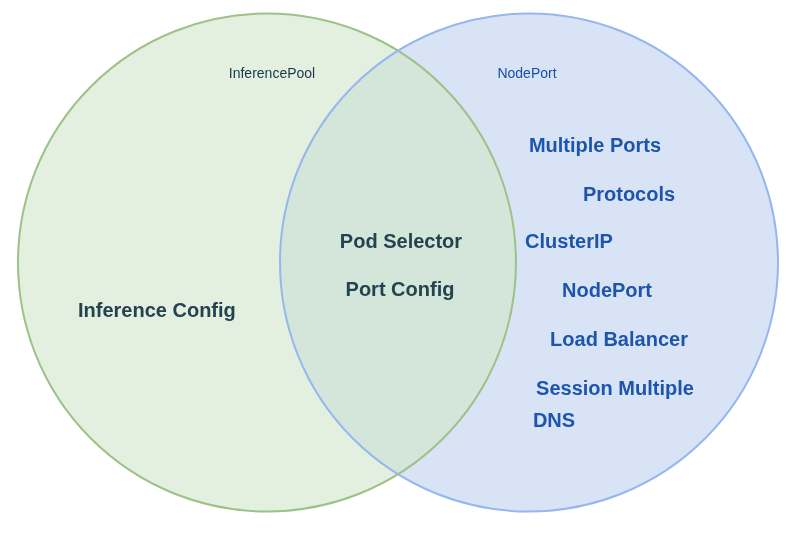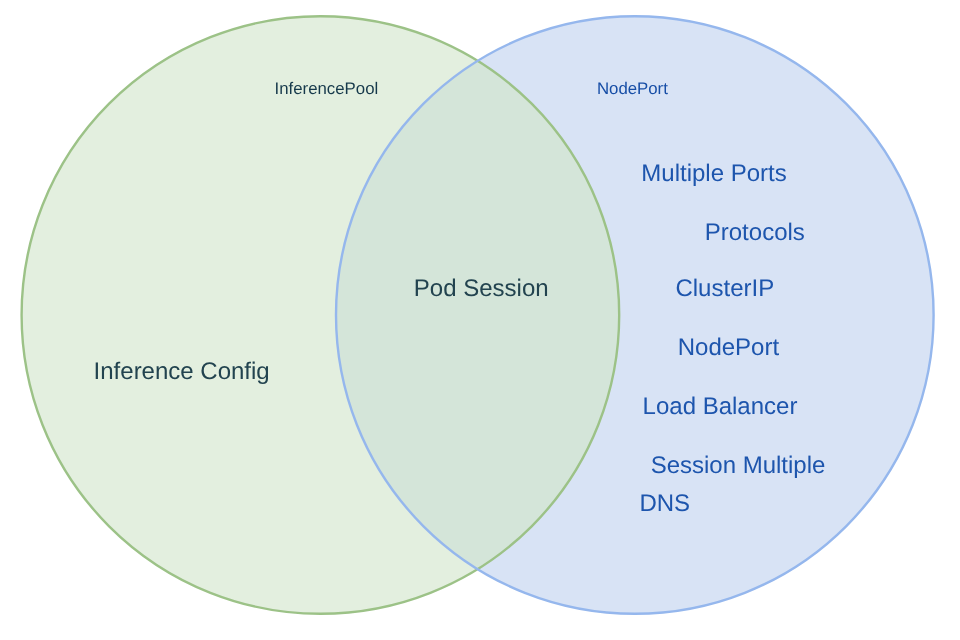--- a/index.html
+++ b/index.html
@@ -25,21 +25,21 @@
     white-space: nowrap;
     line-height: 1;
   }
   .title {
     font-size: 14px;
     font-weight: 400;
     transform: translate(-50%, -50%);
   }
   .item {
     font-size: 20px;
-    font-weight: 400;
+    font-weight: 700;
   }
   .centered {
     transform: translate(-50%, -50%);
   }
   .left-aligned {
     transform: translateY(-50%);
   }
   .teal-title  { color: #16394b; }
   .teal-text   { color: #22434f; }
   .blue-title  { color: #174ea6; }
@@ -50,23 +50,23 @@
   #title-right  { left: 527px; top: 73px; }
 
   #left-item-0  { left: 78px;  top: 242px; }
   #left-item-1  { left: 78px;  top: 290px; margin-top: 20px; }
 
   #overlap-item-0 { left: 401px; top: 241px; }
   #overlap-item-1 { left: 400px; top: 289px; }
 
   #right-item-0 { left: 595px; top: 145px; }
   #right-item-1 { left: 597px; top: 194px; margin-left: 32px; }
-  #right-item-2 { left: 604px; top: 241px; }
+  #right-item-2 { left: 569px; top: 241px; }
   #right-item-3 { left: 607px; top: 290px; }
-  #right-item-4 { left: 600px; top: 339px; text-align: right; }
+  #right-item-4 { left: 619px; top: 339px; text-align: right; }
   #right-item-5 { left: 615px; top: 388px; }
   #right-item-6 { left: 554px; top: 420px; text-align: center; }
 </style>
 </head>
 <body>
 
 <div class="venn-canvas">
 
   <svg width="800" height="533" viewBox="0 0 800 533">
     <defs>
@@ -83,21 +83,22 @@
 
     <circle cx="267" cy="262.5" r="249" fill="none" stroke-width="2" stroke="#9cc287"></circle>
     <circle cx="529" cy="262.5" r="249" fill="none" stroke-width="2" stroke="#95b7ed"></circle>
   </svg>
 
   <div class="label title teal-title" id="title-left">InferencePool</div>
   <div class="label title blue-title" id="title-right">NodePort</div>
 
   <div class="label item teal-text left-aligned" id="left-item-1">Inference Config</div>
 
-  <div class="label item teal-text centered" id="overlap-item-0">Pod Session</div>
+  <div class="label item teal-text centered" id="overlap-item-0">Pod Selector</div>
+  <div class="label item teal-text centered" id="overlap-item-1">Port Config</div>
 
   <div class="label item blue-text centered" id="right-item-0">Multiple Ports</div>
   <div class="label item blue-text centered" id="right-item-1">Protocols</div>
   <div class="label item blue-text centered" id="right-item-2">ClusterIP</div>
   <div class="label item blue-text centered" id="right-item-3">NodePort</div>
   <div class="label item blue-text centered" id="right-item-4">Load Balancer</div>
   <div class="label item blue-text centered" id="right-item-5">Session Multiple</div>
   <div class="label item blue-text centered" id="right-item-6">DNS</div>
 
 </div>

